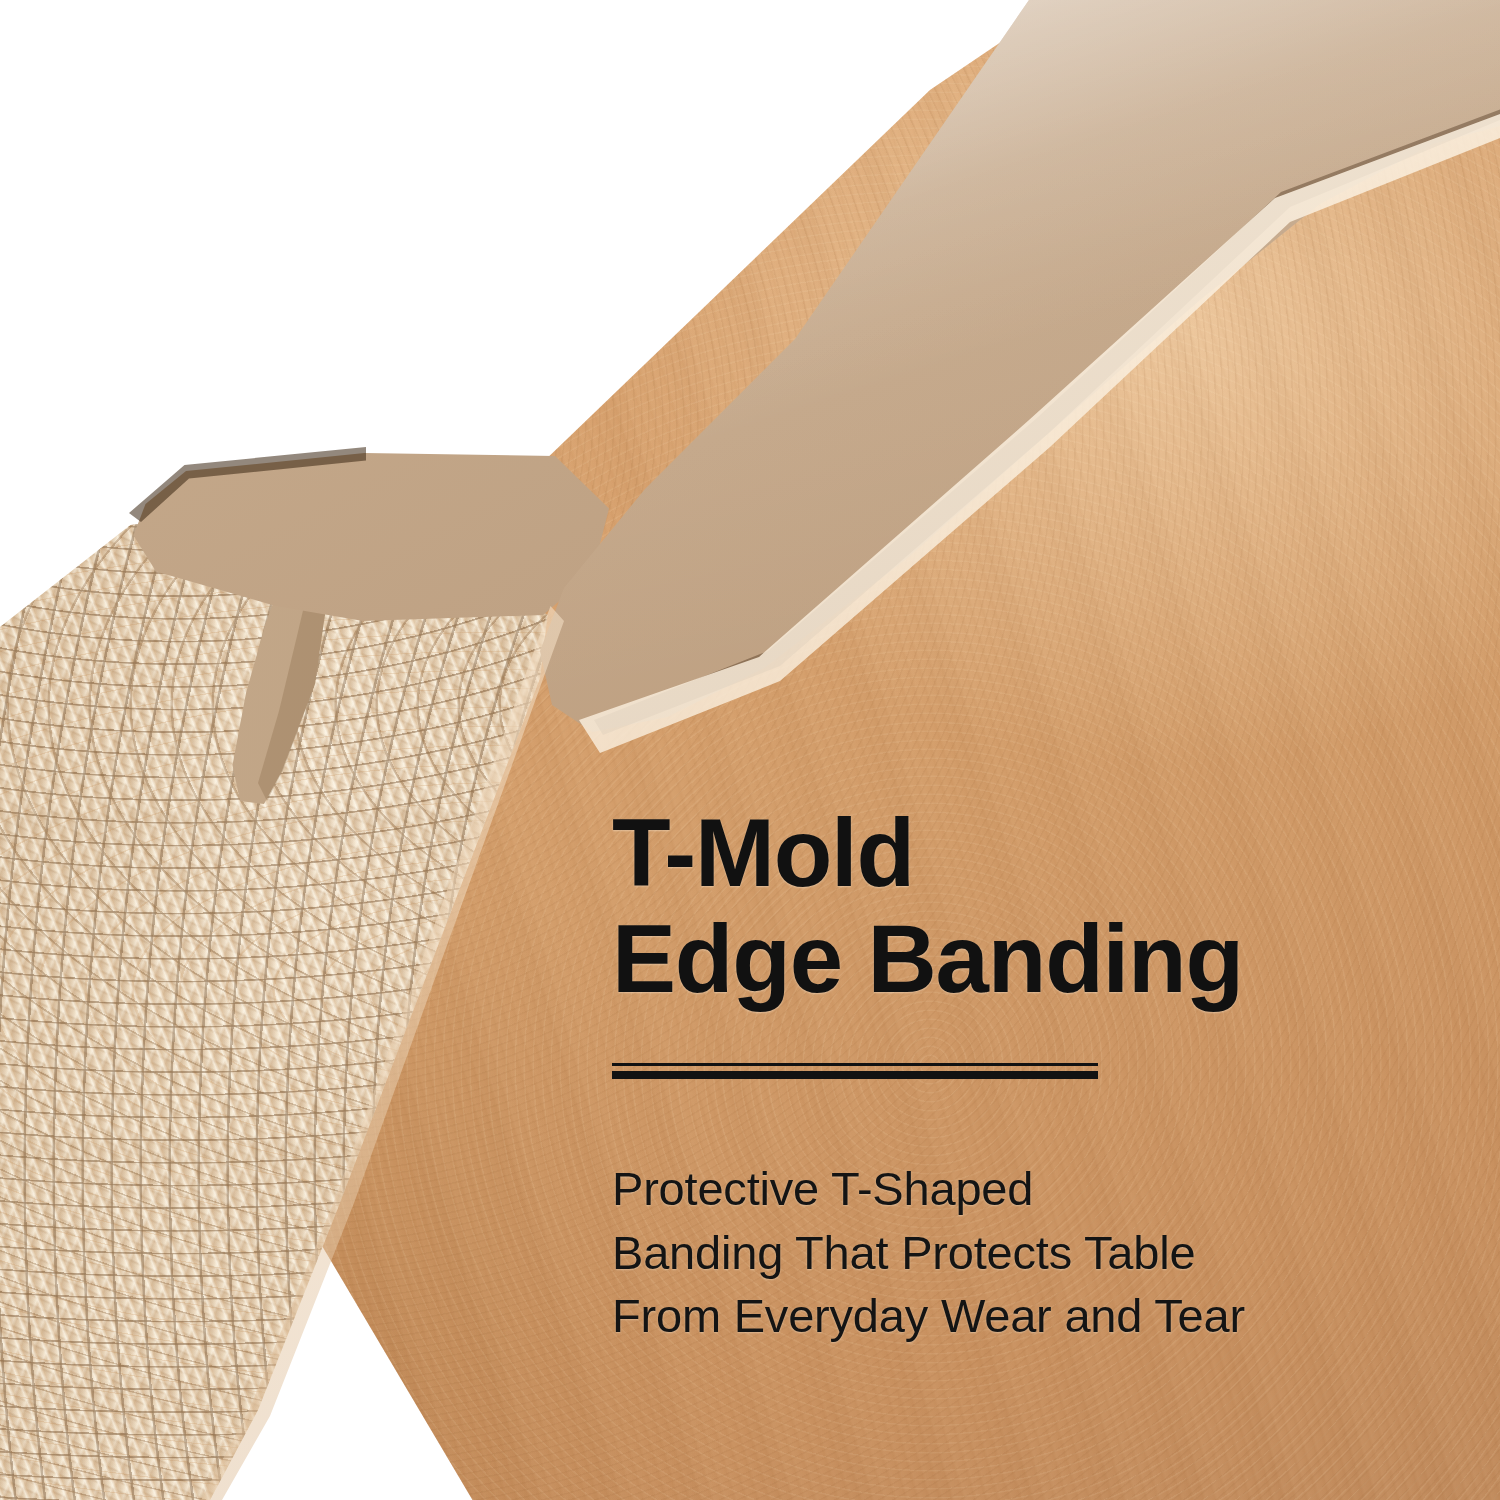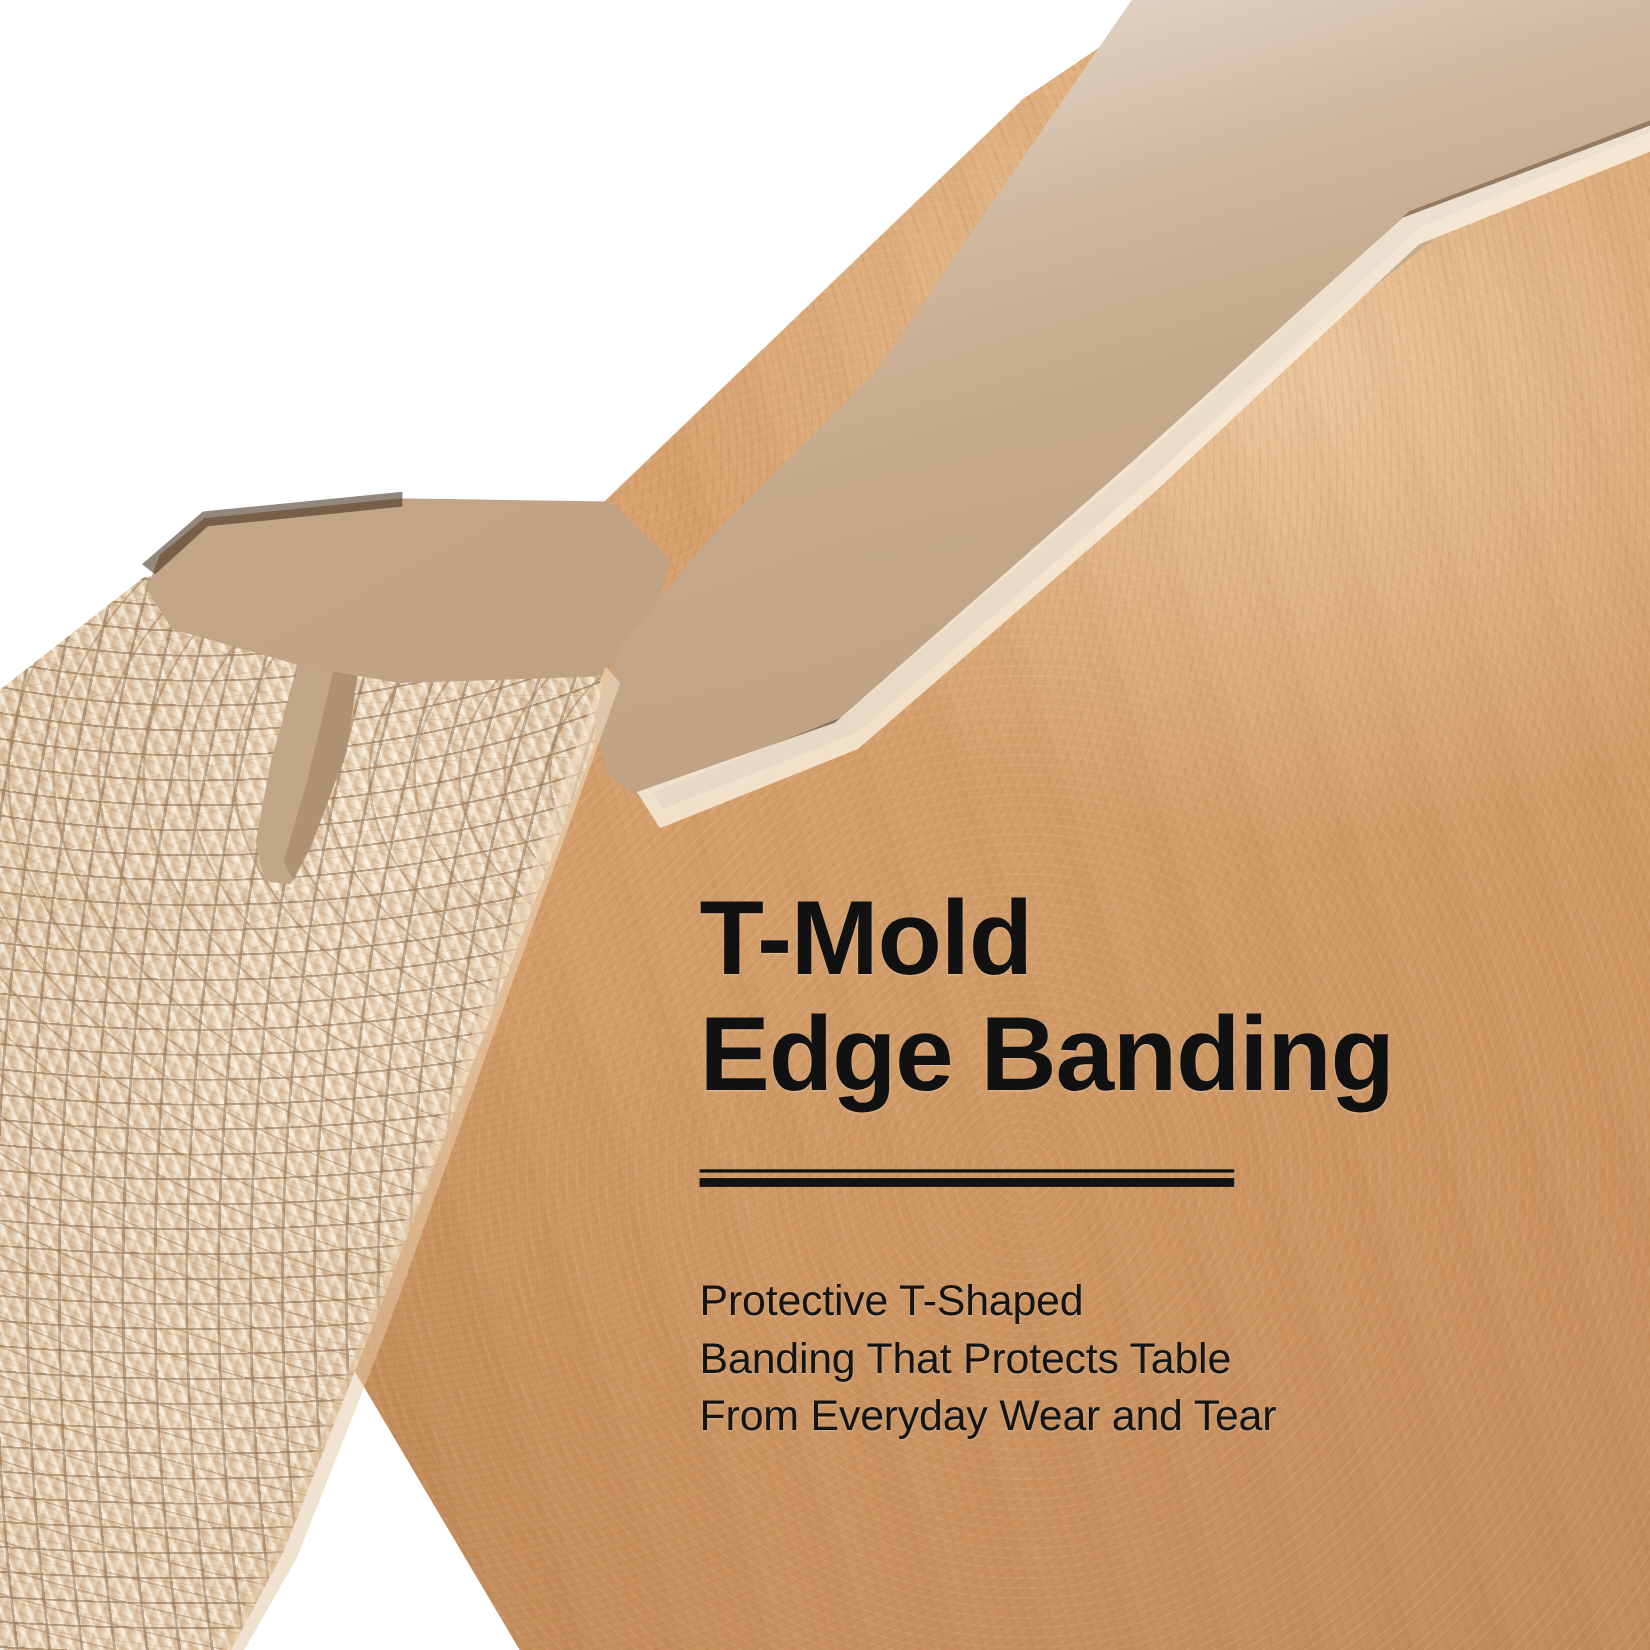--- a/index.html
+++ b/index.html
@@ -401,21 +401,21 @@
       24.4% 29.8%,
       24.4% 30.7%,
       12.6% 31.9%,
       9.4% 34.8%
     );
   }
 
   
   .text-block {
     position: absolute;
-    left: 636px;
+    left: 612px;
     top: 800px;
     width: 780px;
   }
   .headline {
     margin: 0;
     font-size: 96px;
     line-height: 1.10;
     font-weight: 700;
     letter-spacing: -1.2px;
     color: #111111;
@@ -434,21 +434,21 @@
     height: 5px;
     background: transparent;
   }
   .divider .rule-thick {
     height: 8px;
     background: #121212;
   }
   .subcopy {
     margin: 0;
     margin-top: 78px;
-    font-size: 39px;
+    font-size: 47px;
     line-height: 1.35;
     font-weight: 400;
     letter-spacing: -0.2px;
     color: #141414;
     text-shadow: 0 1px 2px rgba(255,245,228,0.35);
     white-space: pre-line;
   }
 </style>
 </head>
 <body>

